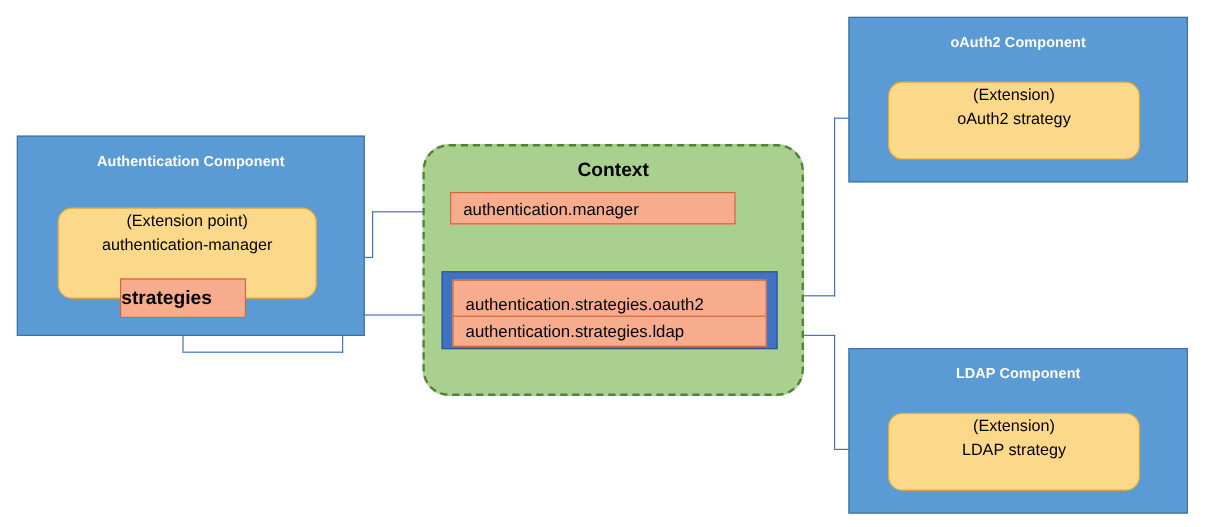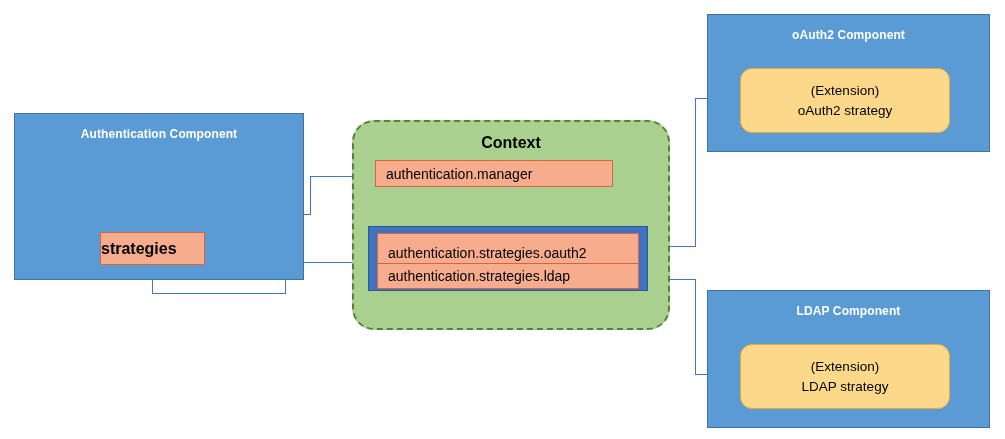--- a/index.html
+++ b/index.html
@@ -22,21 +22,20 @@
   }
 
   
   .ext-box{
     background:#FCD98A;
     border:1px solid #E8A93B;
     border-radius:12px;
     display:flex;
     flex-direction:column;
     align-items:center;
-    justify-content:center;
     color:#000000;
     font-size:13.5px;
     line-height:1.45;
   }
   .ext-box .ln{display:block;white-space:nowrap;}
 
   
   .svc{
     background:#F7AD8D;
     border:1px solid #D4663B;
@@ -100,20 +99,24 @@
   <div class="abs line hline" style="left:695px; top:98px; width:48px;"></div>
 
   <div class="abs line hline" style="left:645px; top:279px; width:51px;"></div>
   <div class="abs line vline" style="left:695px; top:279px; height:95px;"></div>
   <div class="abs line hline" style="left:695px; top:374px; width:48px;"></div>
 
   <div class="abs component" style="left:14px; top:113px; width:290px; height:167px;">
     <div class="component-title" style="top:13px;">Authentication Component</div>
   </div>
 
+  <div class="abs ext-box" style="left:48px; top:173px; width:216px; height:76px;">
+    <span class="ln">(Extension point)</span>
+    <span class="ln">authentication-manager</span>
+  </div>
 
   <div class="abs svc centered" style="left:100px; top:232px; width:105px; height:33px;">
     <span>strategies</span>
   </div>
 
   <div class="abs context" style="left:352px; top:120px; width:318px; height:210px;">
     <div class="context-title" style="top:12px;">Context</div>
   </div>
 
   <div class="abs svc" style="left:375px; top:160px; width:238px; height:27px;">

